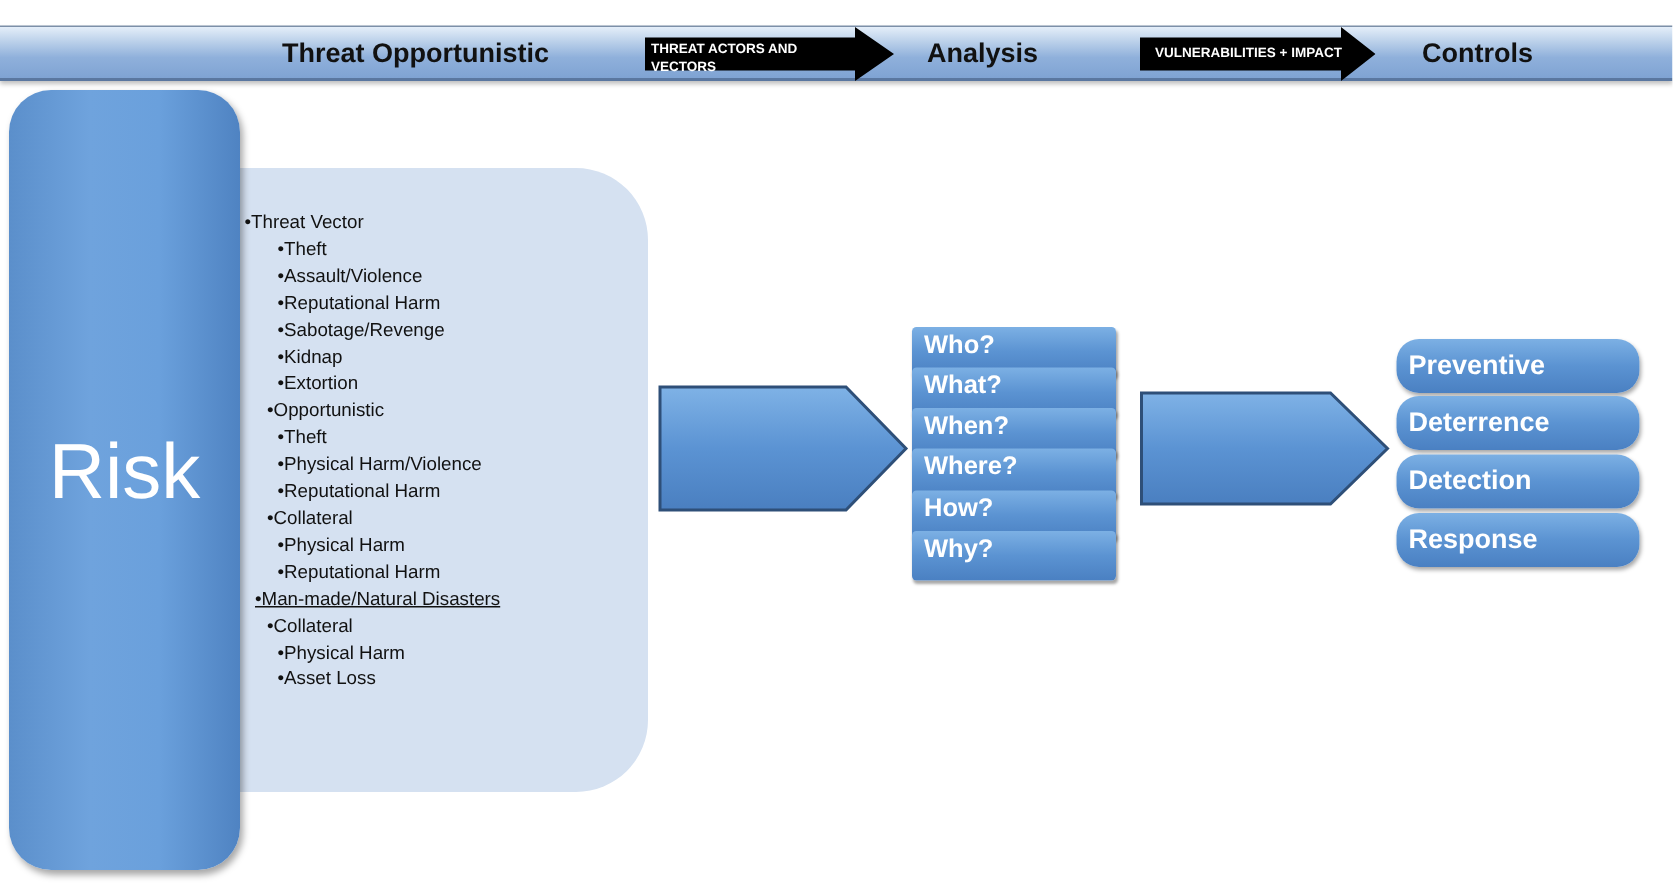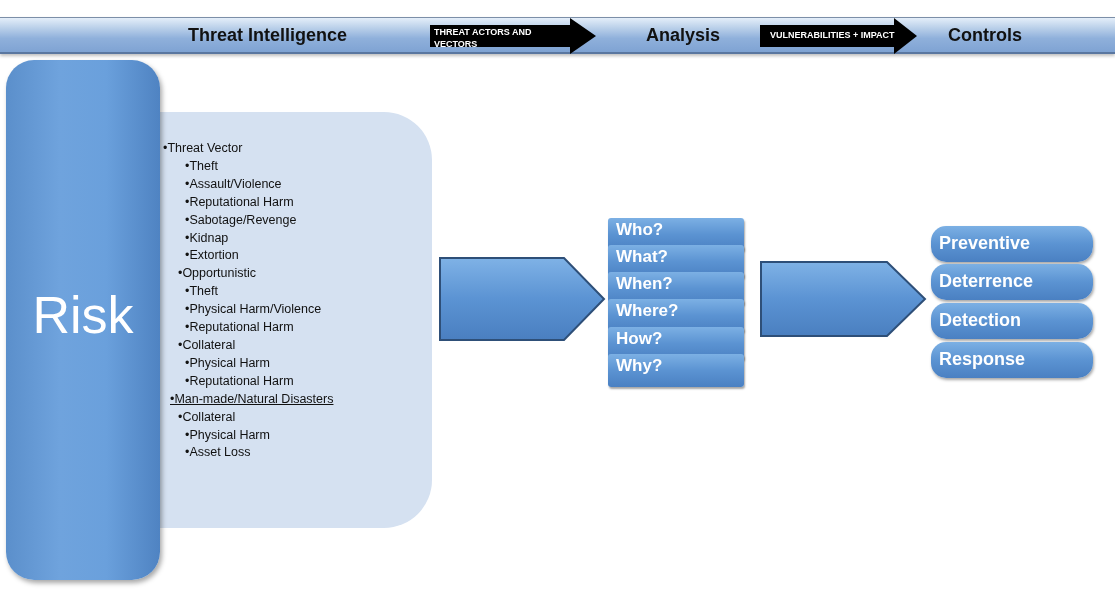--- a/index.html
+++ b/index.html
@@ -75,33 +75,33 @@
       background: linear-gradient(to bottom, #7cb0e4 0%, #5b93d2 50%, #4a80c2 100%);
       border-radius: 15px; color: #fff; font-weight: bold; font-size: 18px;
       padding-left: 8px; line-height: 34px;
       box-shadow: 1px 2px 3px rgba(0,0,0,0.35);
     }
   </style>
 </head>
 <body>
 
 <div class="banner">
-  <span class="banner-label" style="left:188px;">Threat Intelligence</span>
+  <span class="banner-label" style="left:188px;">Threat Opportunistic</span>
 
   <div class="banner-arrow" style="left:430px; width:166px;">
     <svg width="166" height="37">
       <polygon points="0,7 140,7 140,0 166,18 140,36 140,29 0,29" fill="#000"></polygon>
     </svg>
     <div class="banner-arrow-text">
       <div>THREAT ACTORS AND</div>
       <div>VECTORS</div>
     </div>
   </div>
 
-  <span class="banner-label" style="left:646px;">Analysis</span>
+  <span class="banner-label" style="left:618px;">Analysis</span>
 
   <div class="banner-arrow" style="left:760px; width:157px;">
     <svg width="157" height="37">
       <polygon points="0,7 134,7 134,0 157,18 134,36 134,29 0,29" fill="#000"></polygon>
     </svg>
     <div class="banner-arrow-text" style="left:10px; top:11px;">
       <div>VULNERABILITIES + IMPACT</div>
     </div>
   </div>
 

